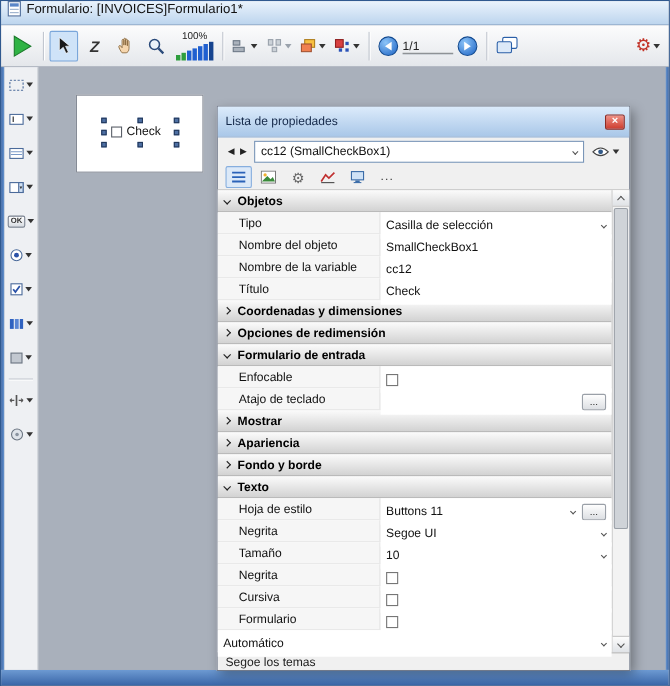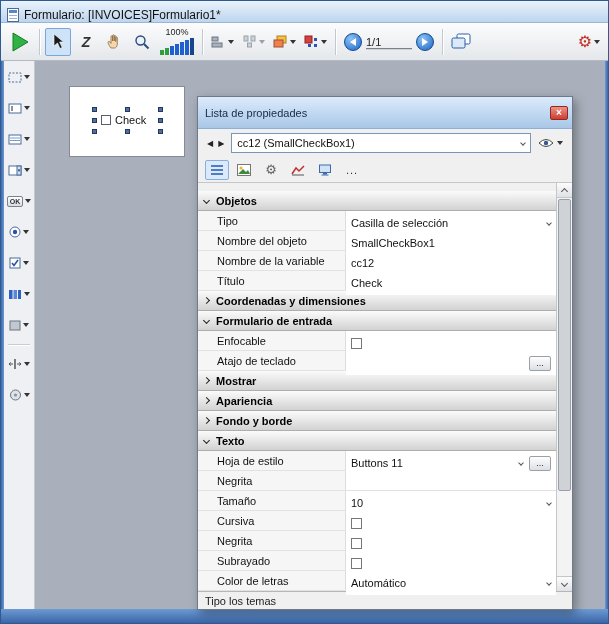--- a/index.html
+++ b/index.html
@@ -2,21 +2,21 @@
 <html><head>
 <meta charset="utf-8">
 <style>
   html,body{margin:0;padding:0;background:#d8dde4;}
   *{box-sizing:border-box;}
   .window{position:relative;width:609px;height:624px;font-family:"Liberation Sans",sans-serif;
     border:1px solid #30598f;background:#a9b0bb;overflow:hidden;}
   
   .titlebar{position:absolute;top:0;left:0;right:0;height:22px;
     background:linear-gradient(#eaf3fc,#bdd5ee);border-bottom:1px solid #9ab6d6;
-    display:flex;align-items:flex-end;gap:5px;padding:0 6px;}
+    display:flex;align-items:flex-start;gap:5px;padding:0 6px;}
   .app-icon{width:12px;height:14px;background:#fff;border:1px solid #4a6a9a;position:relative;}
   .app-icon::before{content:"";position:absolute;left:1px;top:1px;right:1px;height:3px;background:#5a86c8;}
   .app-icon::after{content:"";position:absolute;left:1px;top:6px;right:1px;height:1px;background:#9ab0cc;box-shadow:0 3px 0 #9ab0cc;}
   .title-text{font-size:12px;color:#111;}
   
   .toolbar{position:absolute;top:22px;left:0;right:0;height:38px;
     background:linear-gradient(#fcfcfd,#e4e7eb);border-bottom:1px solid #b4bac4;
     display:flex;align-items:center;padding:0 5px;gap:2px;}
   .tbtn{height:28px;min-width:26px;display:flex;align-items:center;justify-content:center;
     border:1px solid transparent;border-radius:2px;gap:2px;padding:0 2px;}
@@ -398,20 +398,24 @@
             <div class="plabel">Título</div>
             <div class="pvalue">
               <span>Check</span>
             </div>
           </div>
 
           <div class="sect">
             <span class="chev right"></span>
             <span>Coordenadas y dimensiones</span>
           </div>
+          <div class="sect">
+            <span class="chev right"></span>
+            <span>Opciones de redimensión</span>
+          </div>
 
           <div class="sect">
             <span class="chev down"></span>
             <span>Formulario de entrada</span>
           </div>
           <div class="prow">
             <div class="plabel">Enfocable</div>
             <div class="pvalue">
               <span class="gridcheck"></span>
             </div>
@@ -444,48 +448,51 @@
           <div class="prow">
             <div class="plabel">Hoja de estilo</div>
             <div class="pvalue">
               <span>Buttons 11</span>
               <span class="chev down gray combo-chev"></span>
               <span class="mini after-chev">...</span>
             </div>
           </div>
           <div class="prow">
             <div class="plabel">Negrita</div>
+            <div class="pvalue">
+              <span>Segoe UI</span>
+              <span class="chev down gray combo-chev"></span>
+            </div>
           </div>
           <div class="prow">
             <div class="plabel">Tamaño</div>
             <div class="pvalue">
               <span>10</span>
               <span class="chev down gray combo-chev"></span>
             </div>
           </div>
           <div class="prow">
+            <div class="plabel">Negrita</div>
+            <div class="pvalue">
+              <span class="gridcheck"></span>
+            </div>
+          </div>
+          <div class="prow">
             <div class="plabel">Cursiva</div>
             <div class="pvalue">
               <span class="gridcheck"></span>
             </div>
           </div>
           <div class="prow">
-            <div class="plabel">Negrita</div>
+            <div class="plabel">Formulario</div>
             <div class="pvalue">
               <span class="gridcheck"></span>
             </div>
           </div>
           <div class="prow">
-            <div class="plabel">Subrayado</div>
-            <div class="pvalue">
-              <span class="gridcheck"></span>
-            </div>
-          </div>
-          <div class="prow">
-            <div class="plabel">Color de letras</div>
             <div class="pvalue">
               <span>Automático</span>
               <span class="chev down gray combo-chev"></span>
             </div>
           </div>
 
         </div>
 
         <div class="sbar">
           <div class="sb-btn">
@@ -494,18 +501,18 @@
           <div class="sb-track">
             <div class="sb-thumb"></div>
           </div>
           <div class="sb-btn bottom">
               <span class="sb-chev dn"></span>
             </div>
         </div>
       </div>
 
       <div class="panel-footer">
-        <span>Tipo los temas</span>
+        <span>Segoe los temas</span>
       </div>
     </div>
   </div>
 
 </div>
 
 </body></html>

